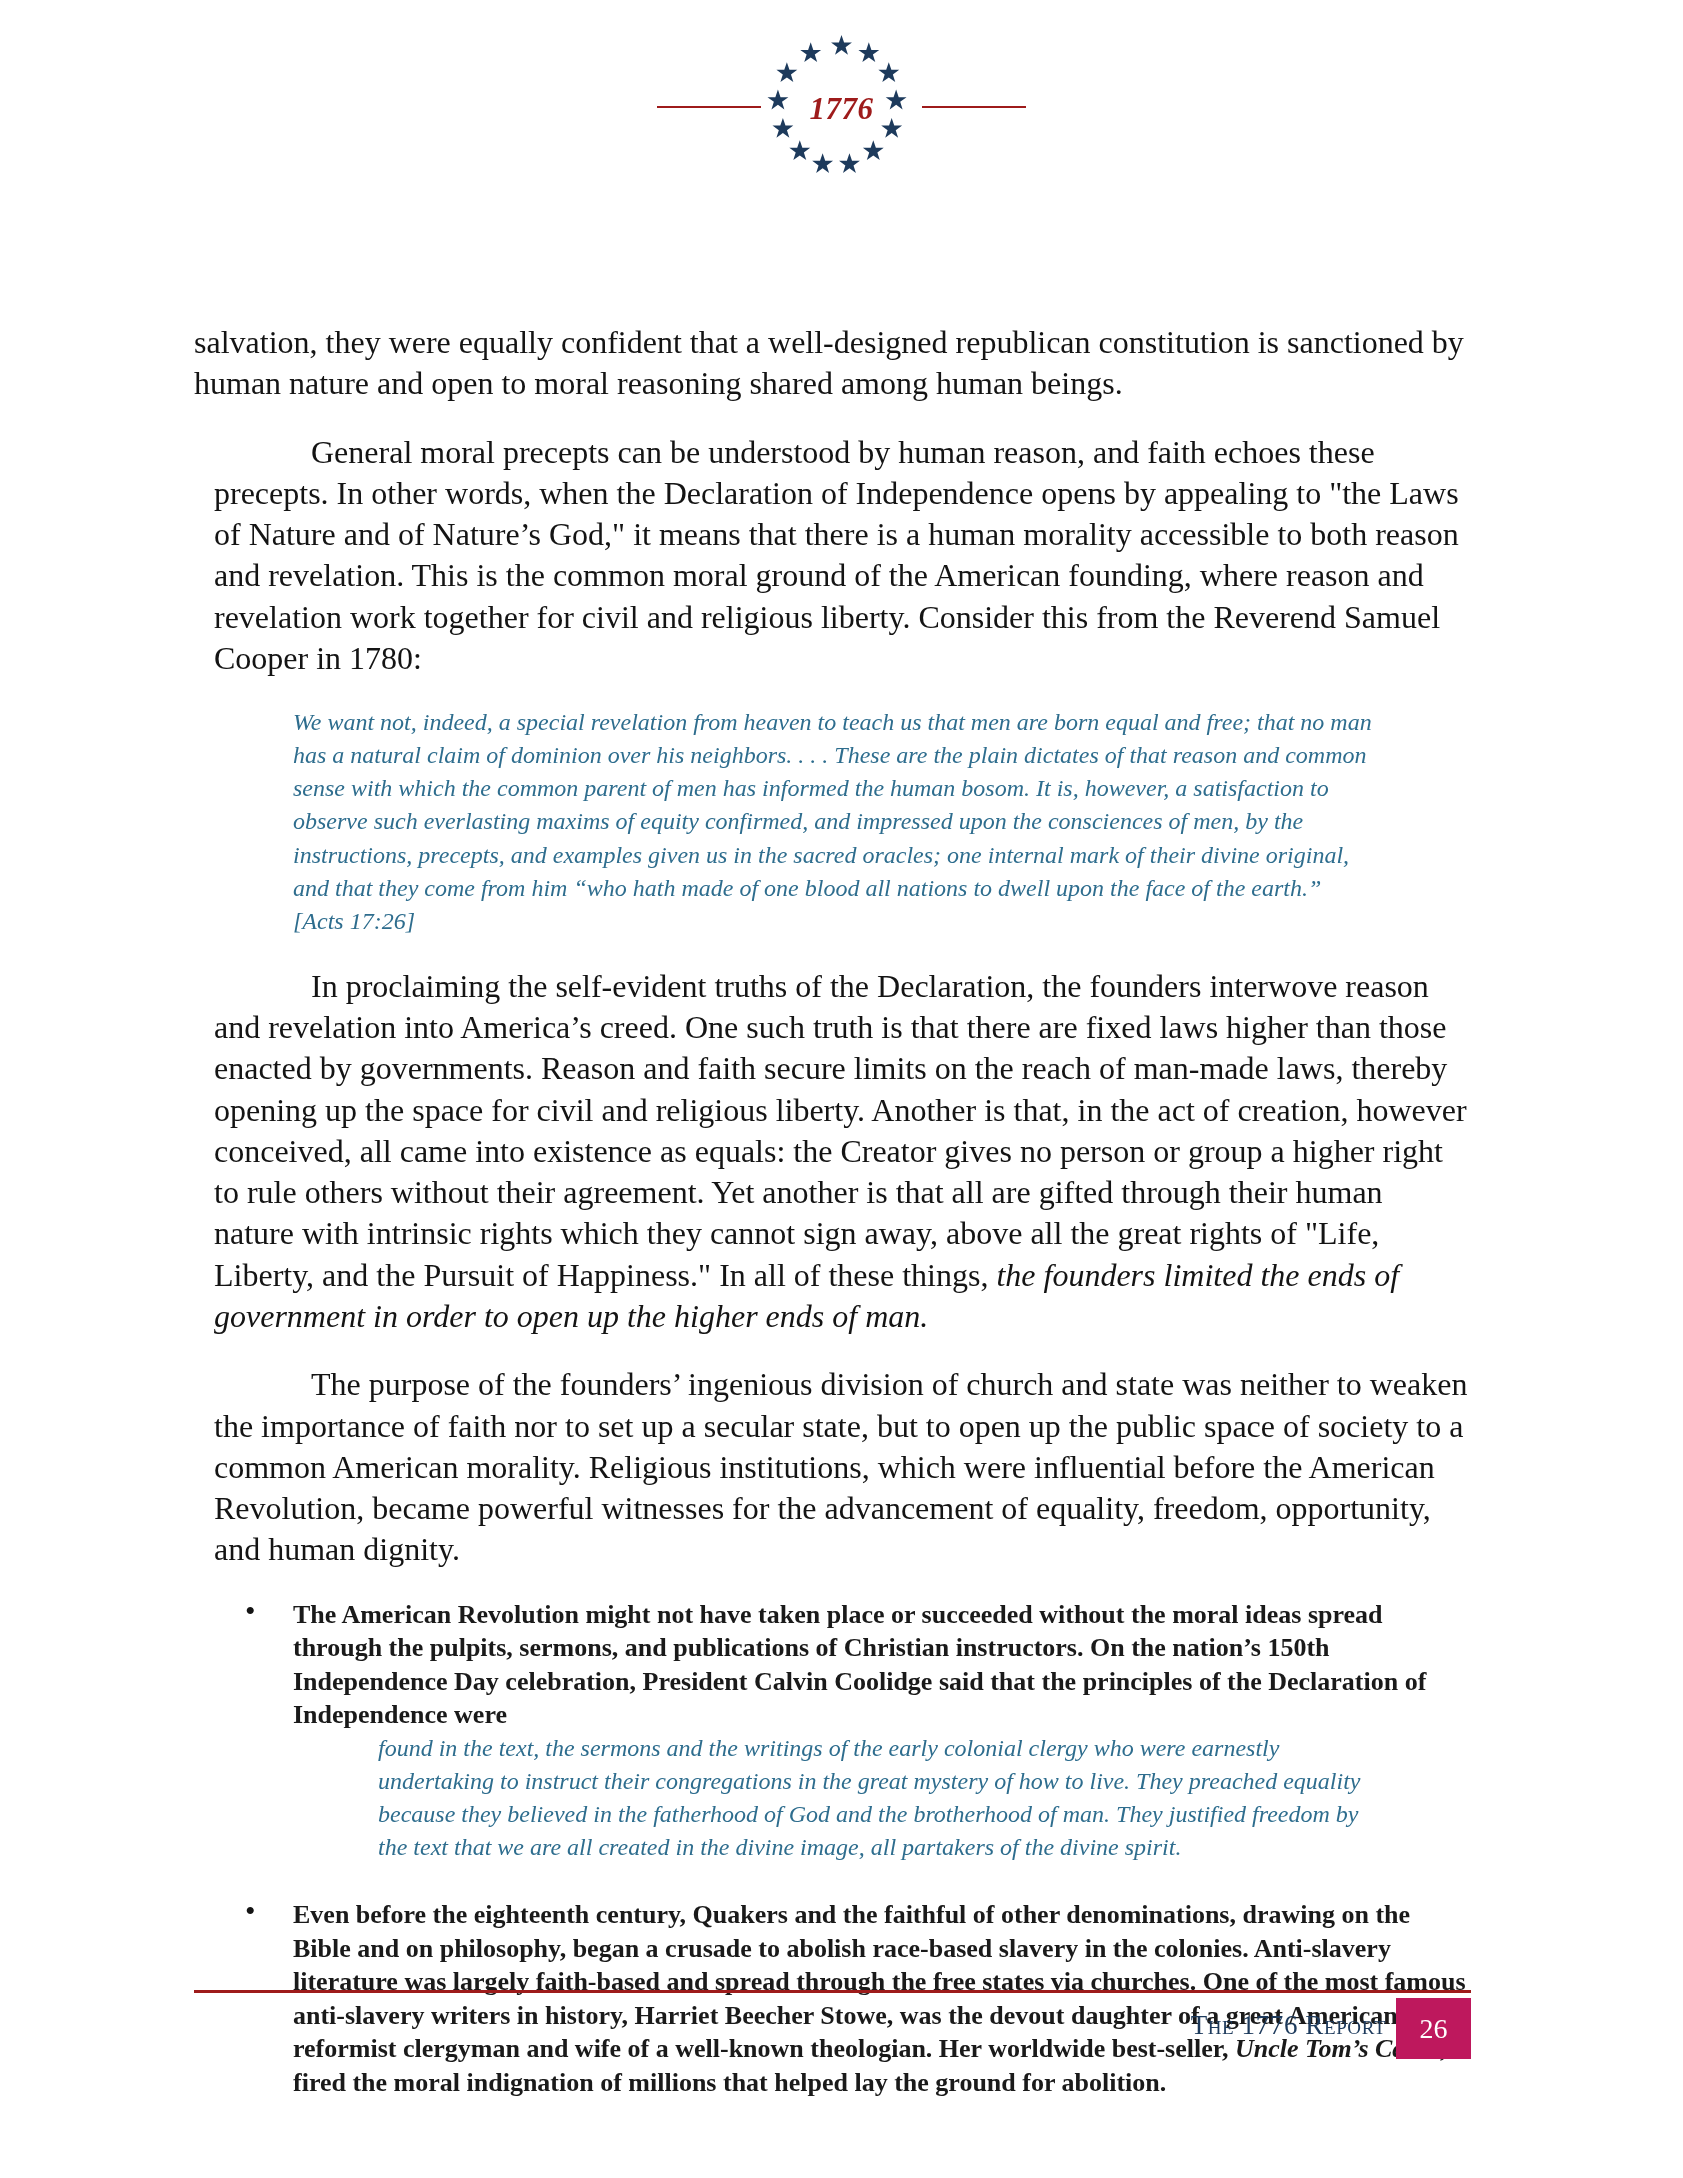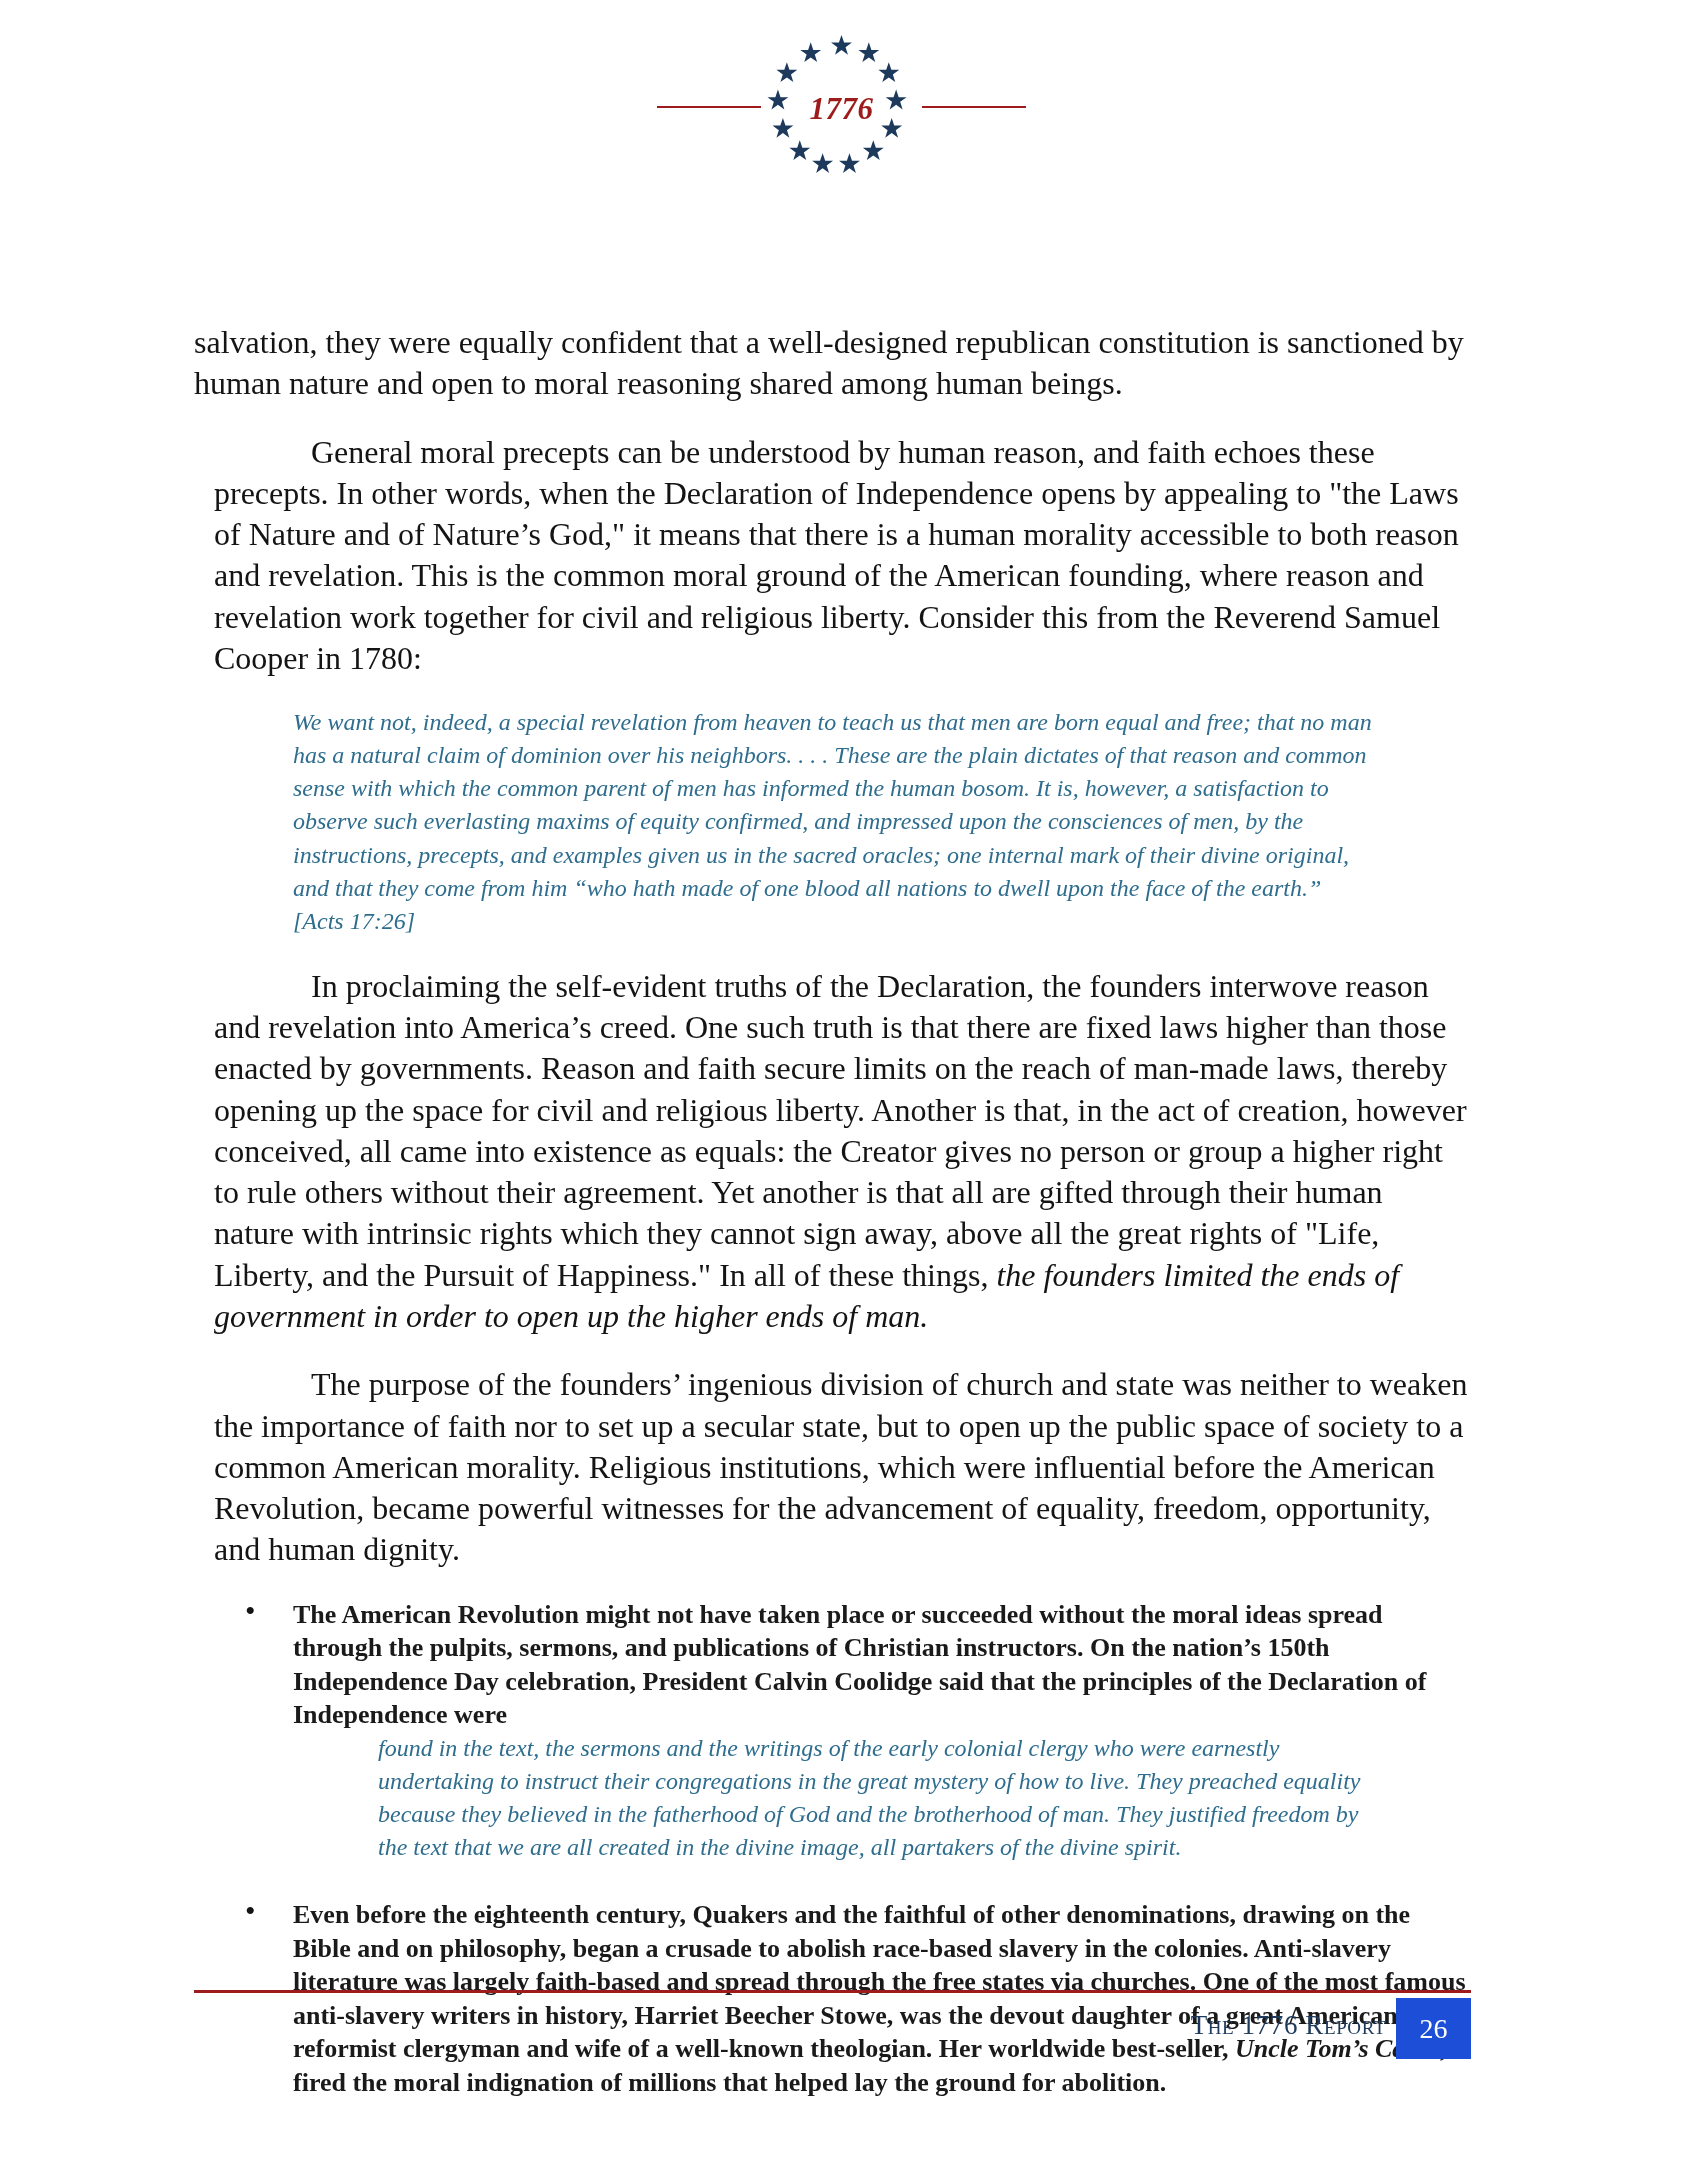--- a/index.html
+++ b/index.html
@@ -135,21 +135,21 @@
     font-size: 27px;
     letter-spacing: 0.6px;
     color: #1d3a5c;
   }
   .footer-pagebox {
     position: absolute;
     right: 0;
     top: 0;
     width: 75px;
     height: 61px;
-    background: #1d4ed8;
+    background: #be185d;
     color: #ffffff;
     display: flex;
     align-items: center;
     justify-content: center;
     font-size: 28px;
   }
 </style>
 </head>
 <body>
 

